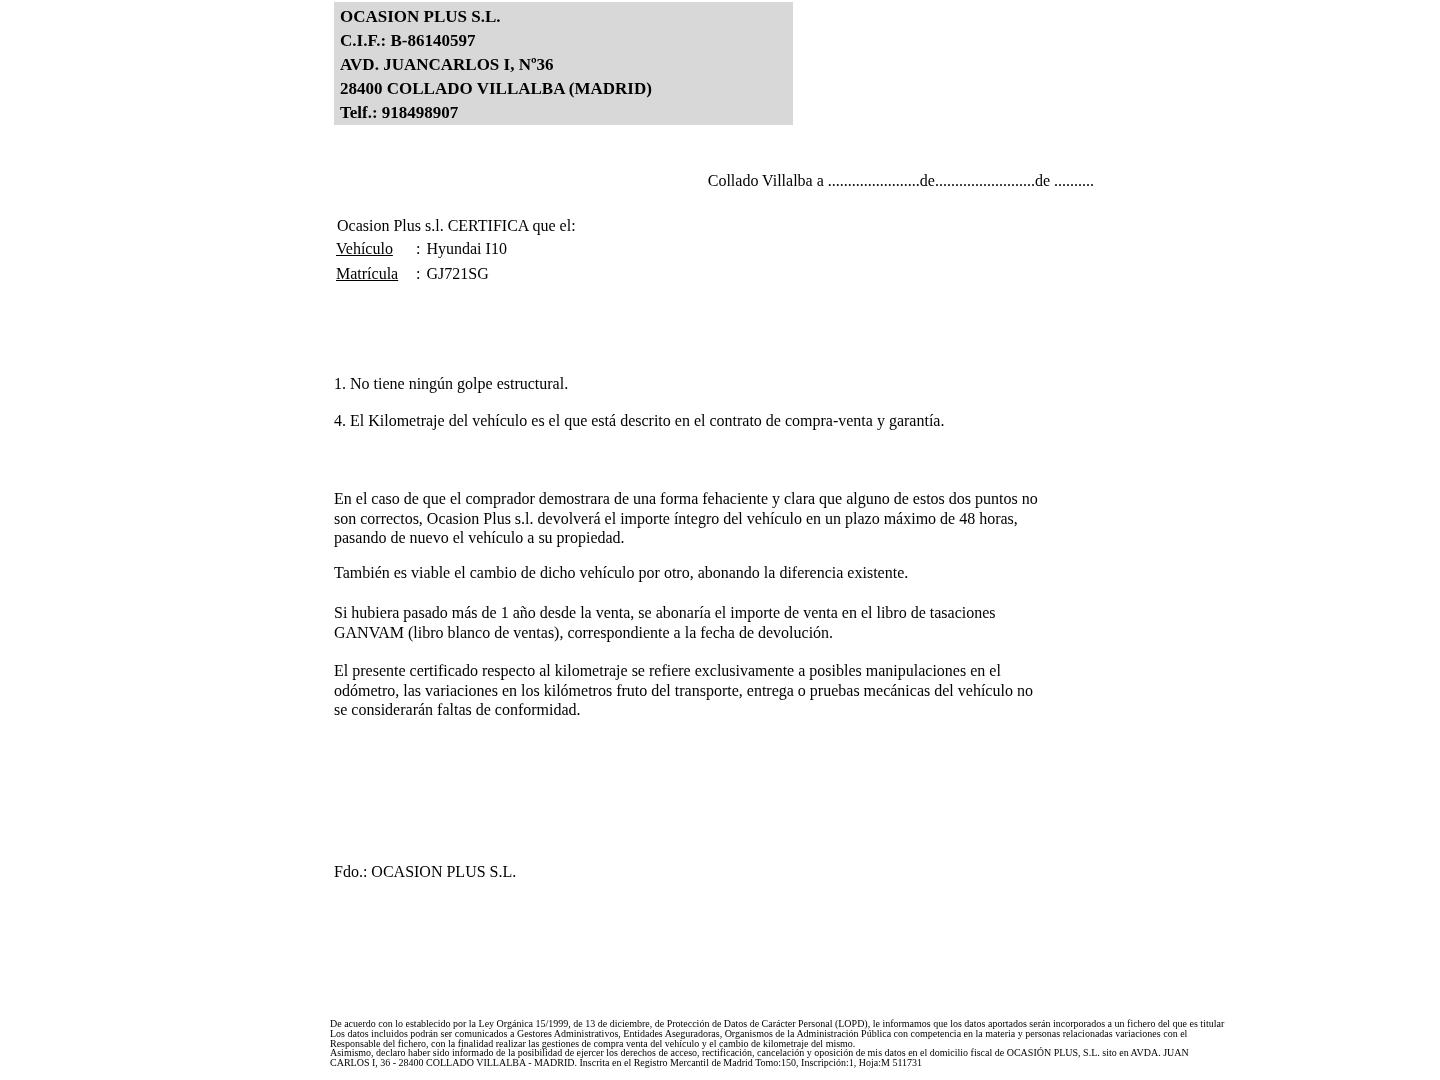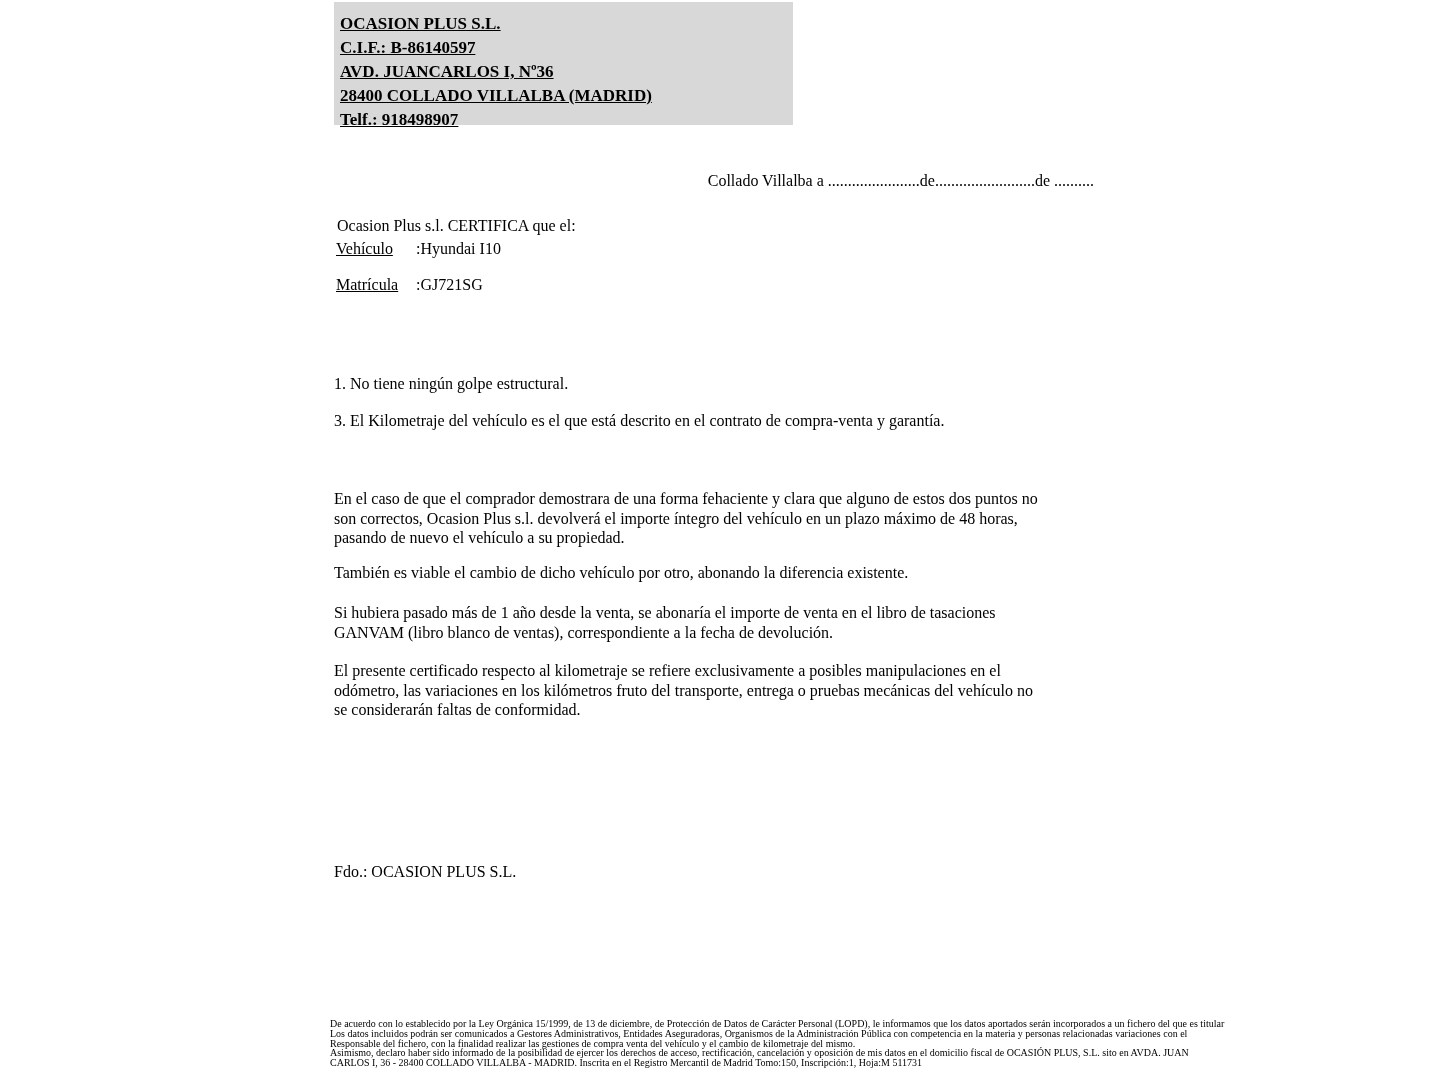--- a/index.html
+++ b/index.html
@@ -19,22 +19,21 @@
     color: #000000;
   }
   .abs { position: absolute; }
   .header-box {
     left: 334px;
     top: 2px;
     width: 459px;
     height: 123px;
     background: #d8d8d8;
     box-sizing: border-box;
-    padding: 10px 0 0 6px;
-    text-decoration: underline;
+    padding: 3px 0 0 6px;
   }
   .header-line {
     font-size: 17px;
     font-weight: bold;
     line-height: 24px;
     white-space: nowrap;
   }
   .date-line {
     left: 334px;
     top: 172px;
@@ -52,21 +51,21 @@
   .field-row {
     left: 336px;
     font-size: 16px;
     white-space: nowrap;
   }
   .field-label {
     display: inline-block;
     width: 80px;
     text-decoration: underline;
   }
-  .field-value { }
+  .field-value { margin-left: 6px; }
   .body-text {
     left: 334px;
     font-size: 16px;
     line-height: 19.7px;
     margin-top: 48px;
   }
   .body-text .line { white-space: nowrap; }
   .signature {
     left: 334px;
     top: 863px;
@@ -95,30 +94,30 @@
   </div>
 
   <div class="abs date-line">Collado Villalba a .......................de.........................de ..........</div>
 
   <div class="abs certify-intro">Ocasion Plus s.l. CERTIFICA que el:</div>
 
   <div class="abs field-row" style="top:240px">
     <span class="field-label">Vehículo</span><span>:</span><span class="field-value">Hyundai I10</span>
   </div>
 
-  <div class="abs field-row" style="top:276px">
+  <div class="abs field-row" style="top:265px">
     <span class="field-label">Matrícula</span><span>:</span><span class="field-value">GJ721SG</span>
   </div>
 
   <div class="abs body-text" style="top:326px">
     <div class="line">1. No tiene ningún golpe estructural.</div>
   </div>
 
   <div class="abs body-text" style="top:363px">
-    <div class="line">3. El Kilometraje del vehículo es el que está descrito en el contrato de compra-venta y garantía.</div>
+    <div class="line">4. El Kilometraje del vehículo es el que está descrito en el contrato de compra-venta y garantía.</div>
   </div>
 
   <div class="abs body-text" style="top:441px">
     <div class="line">En el caso de que el comprador demostrara de una forma fehaciente y clara que alguno de estos dos puntos no</div>
     <div class="line">son correctos, Ocasion Plus s.l. devolverá el importe íntegro del vehículo en un plazo máximo de 48 horas,</div>
     <div class="line">pasando de nuevo el vehículo a su propiedad.</div>
   </div>
 
   <div class="abs body-text" style="top:515px">
     <div class="line">También es viable el cambio de dicho vehículo por otro, abonando la diferencia existente.</div>

